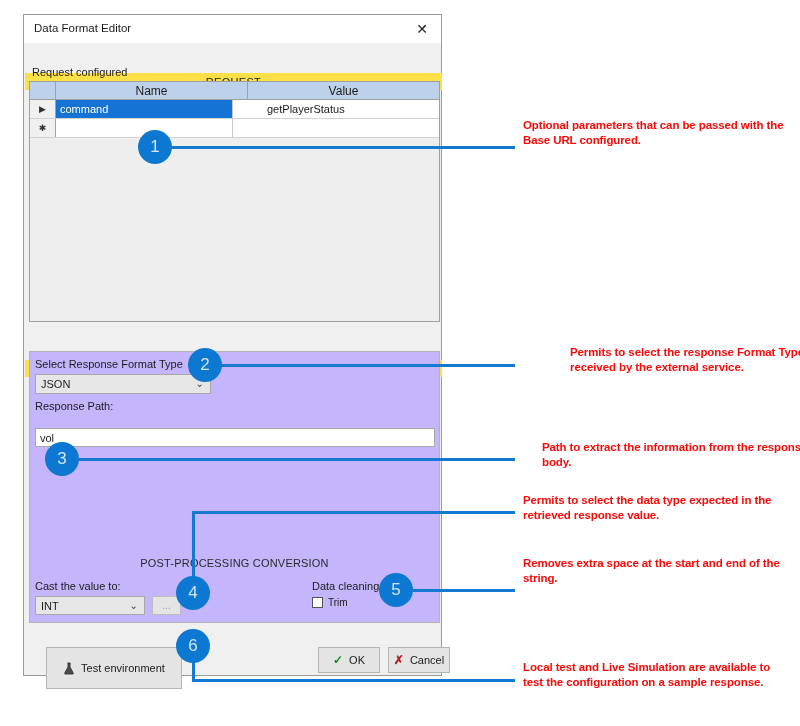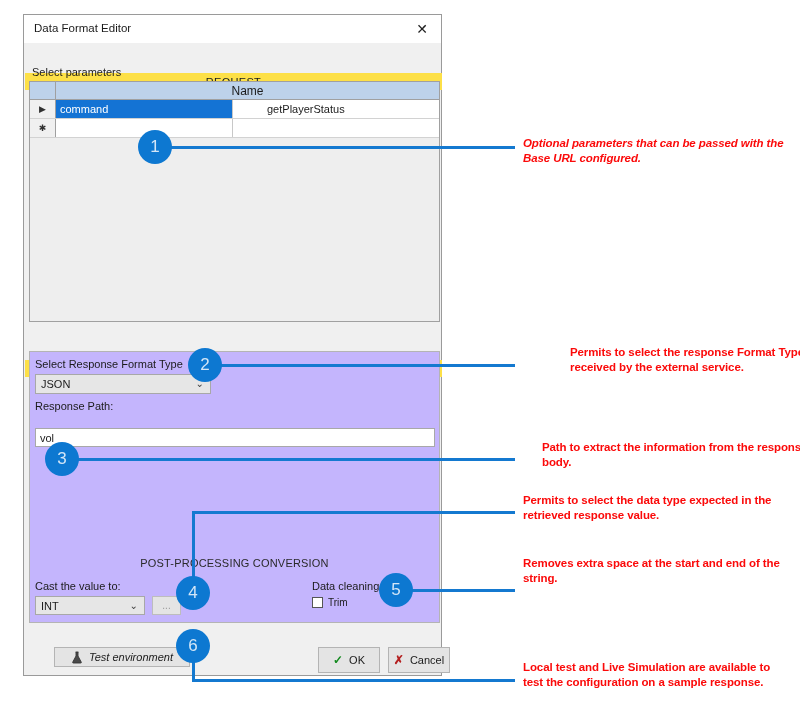--- a/index.html
+++ b/index.html
@@ -274,22 +274,22 @@
     box-sizing: border-box;
     display: flex;
     align-items: center;
     justify-content: center;
     gap: 6px;
     font-size: 11px;
     color: #1b1b1b;
     cursor: pointer;
   }
   #btn-test-environment {
-    left: 30px; top: 632px;
-    width: 136px; height: 20px; font-style: italic;
+    left: 22px; top: 632px;
+    width: 136px; height: 42px;
   }
   #btn-ok {
     left: 294px; top: 632px;
     width: 62px; height: 26px;
   }
   #btn-cancel {
     left: 364px; top: 632px;
     width: 62px; height: 26px;
   }
   .check-glyph { color: #128a1e; font-size: 12px; font-weight: bold; }
@@ -332,26 +332,27 @@
 <body>
 
 <div id="dialog">
 
   <div id="titlebar">
     <div id="title-text">Data Format Editor</div>
     <div id="close-btn">✕</div>
   </div>
 
   <div id="request-banner" class="section-banner">REQUEST</div>
-  <div id="request-params-label">Select parameters</div>
+  <div id="request-params-label">Request configured</div>
 
   <div id="grid">
     <div id="grid-head">
       <div class="grid-rowhdr-cell"></div>
       <div class="grid-head-cell">Name</div>
+      <div class="grid-head-cell">Value</div>
     </div>
 
     <div class="grid-row">
       <div class="grid-rowhdr-cell">▶</div>
       <div class="grid-cell selected">command</div>
       <div class="grid-cell">getPlayerStatus</div>
     </div>
 
     <div class="grid-row">
       <div class="grid-rowhdr-cell">✱</div>
@@ -422,18 +423,18 @@
 <div class="leader leader-v" style="left:192px; top:646px; height:36px;"></div>
 <div class="leader leader-h" style="left:192px; top:679px; width:323px;"></div>
 
 <div class="callout" style="left:138px; top:130px;">1</div>
 <div class="callout" style="left:188px; top:348px;">2</div>
 <div class="callout" style="left:45px; top:442px;">3</div>
 <div class="callout" style="left:176px; top:576px;">4</div>
 <div class="callout" style="left:379px; top:573px;">5</div>
 <div class="callout" style="left:176px; top:629px;">6</div>
 
-<div class="annotation" style="left:523px; top:136px;font-style:italic;">Optional parameters that can be passed with the Base URL configured.</div>
+<div class="annotation" style="left:523px; top:118px;">Optional parameters that can be passed with the Base URL configured.</div>
 <div class="annotation" style="left:523px; top:345px;margin-left:47px;">Permits to select the response Format Type received by the external service.</div>
 <div class="annotation" style="left:542px; top:440px;">Path to extract the information from the response body.</div>
 <div class="annotation" style="left:523px; top:493px;">Permits to select the data type expected in the retrieved response value.</div>
 <div class="annotation" style="left:523px; top:556px;">Removes extra space at the start and end of the string.</div>
 <div class="annotation" style="left:523px; top:660px;">Local test and Live Simulation are available to test the configuration on a sample response.</div>
 
 </body></html>

